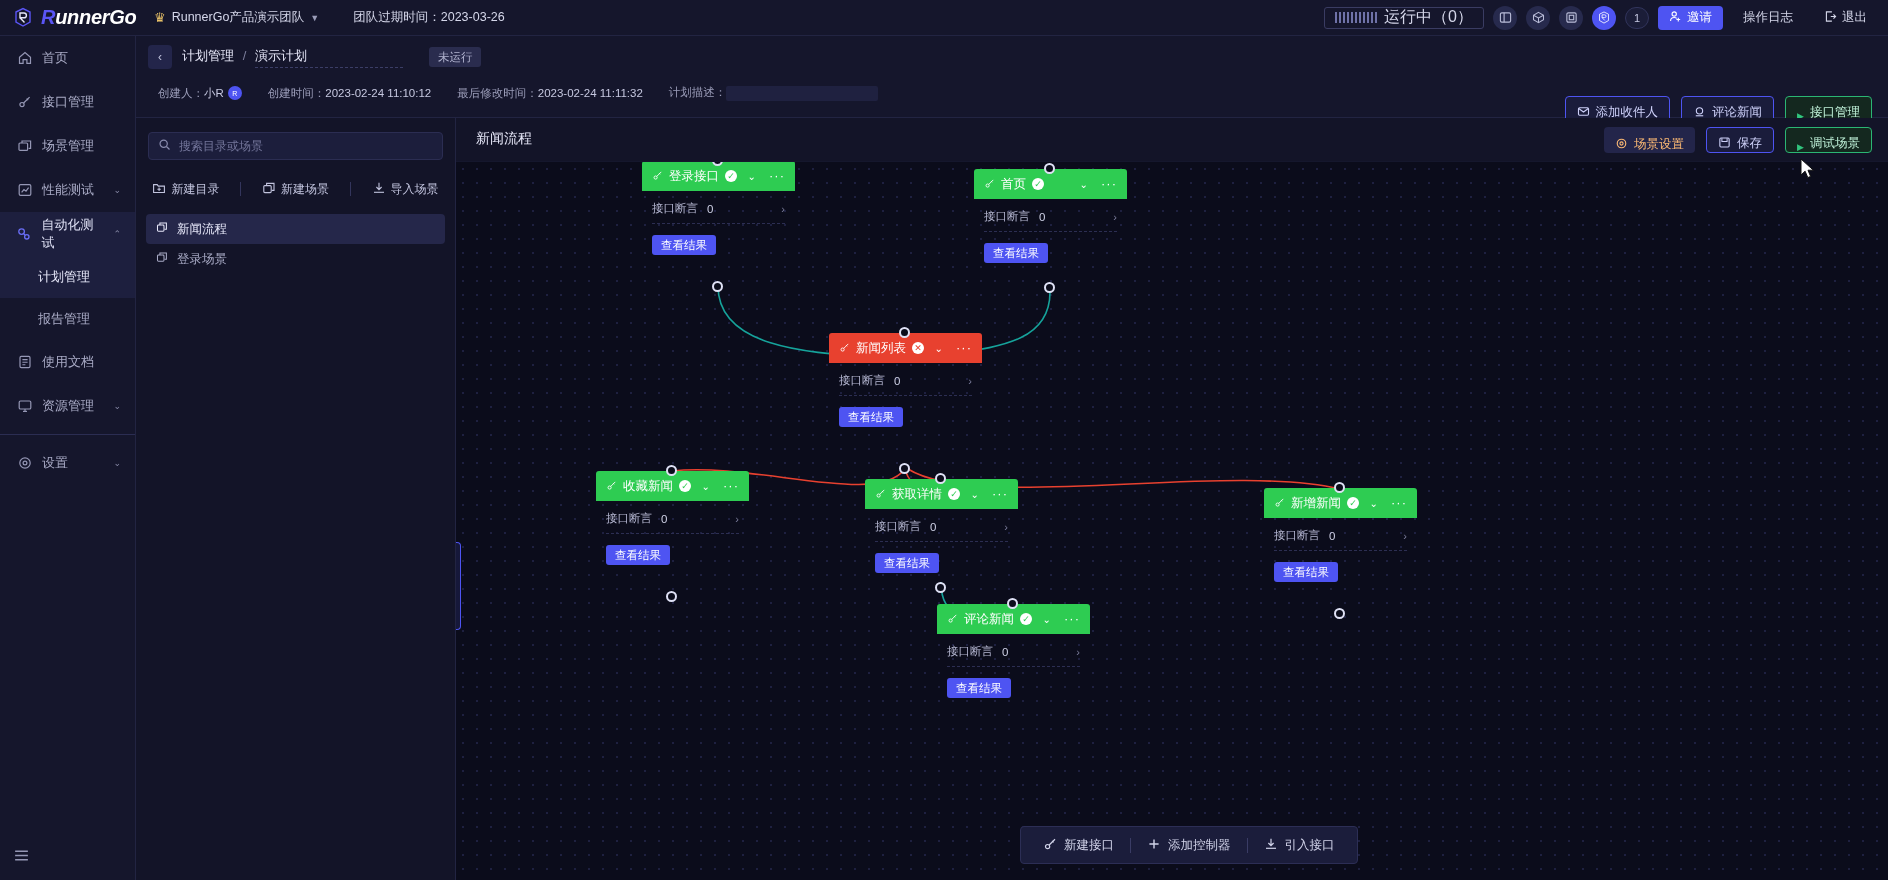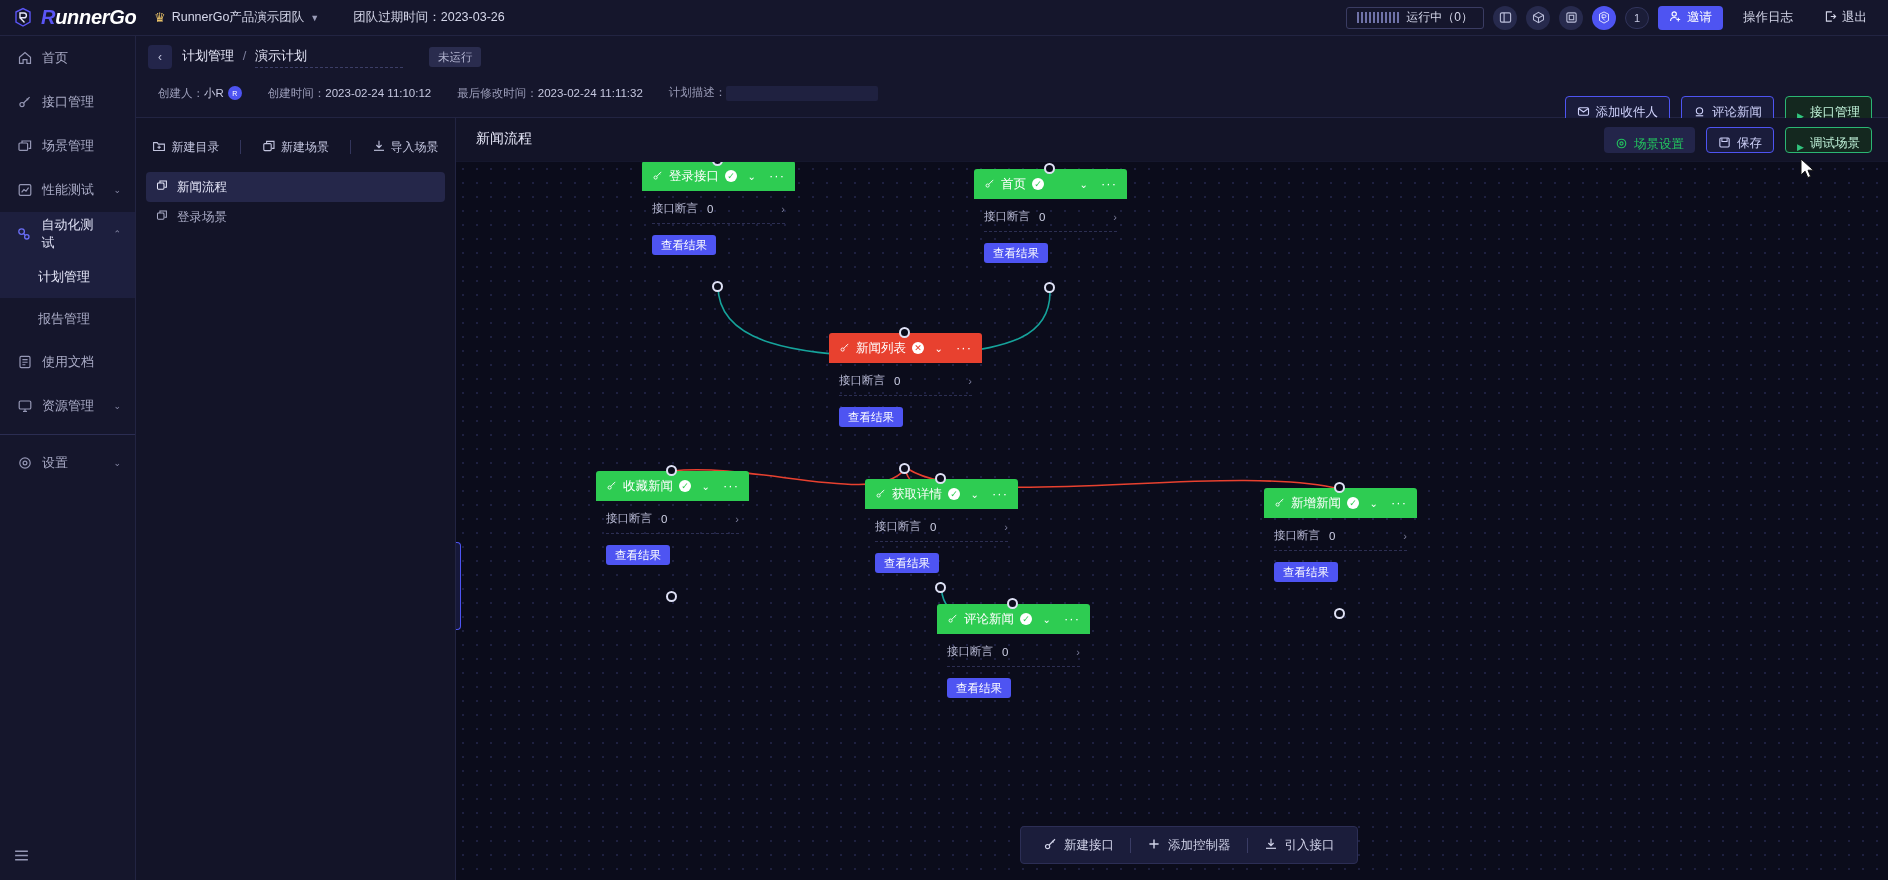--- a/index.html
+++ b/index.html
@@ -23,21 +23,21 @@
   .logo-mark svg{display:block}
   .logo-text{ font-size:20px; font-weight:bold; font-style:italic; color:#fff; letter-spacing:-0.3px;}
   .logo-text .r{ color:#5a55f5; }
   .team{ display:flex; align-items:center; gap:6px; margin-left:18px; font-size:12.5px; color:#d5d7ea;}
   .crown{ font-size:13px; color:#e8c168; }
   .caret{ font-size:9px; color:#9a9cb8; }
   .expire{ margin-left:34px; font-size:12.5px; color:#d5d7ea;}
   .top-right{ margin-left:auto; display:flex; align-items:center; gap:9px; padding-right:10px;}
   .runpill{
     display:flex;align-items:center;gap:7px; height:22px; padding:0 10px;
-    border:1px solid #3a3c62; border-radius:3px; font-size:12px; color:#d5d7ea;margin-left:17px;
+    border:1px solid #3a3c62; border-radius:3px; font-size:16px; color:#d5d7ea;margin-left:17px;
   }
   .bars{ display:flex; gap:2px; align-items:flex-end; }
   .bars i{ display:block; width:2px; height:11px; background:#6f72a8; }
   .iconbtn{
     width:24px;height:24px;border-radius:4px;background:#272a4d;
     display:flex;align-items:center;justify-content:center; color:#b9bcd8;
   }
   .iconbtn.round{ border-radius:50%; }
   .avatar-blue{
     width:24px;height:24px;border-radius:50%;background:#4e54f2;
@@ -454,20 +454,29 @@
         <span>评论新闻</span>
       </div>
       <div class="act green">
         <span class="play">▶</span>
         <span>接口管理</span>
       </div>
     </div>
   </div>
 
   <div class="scenepanel">
+    <div class="search">
+      <span>
+        <svg width="13" height="13" viewBox="0 0 14 14">
+            <circle cx="6.1" cy="6.1" r="3.9" fill="none" stroke="#8a8cae" stroke-width="1.3"></circle>
+            <path d="M9.1 9.1 L12.4 12.4" stroke="#8a8cae" stroke-width="1.3"></path>
+          </svg>
+      </span>
+      <span class="ph">搜索目录或场景</span>
+    </div>
 
     <div class="toolrow">
       <div class="tr-item">
         <span>
           <svg width="14" height="14" viewBox="0 0 14 14">
               <path d="M1.6 3.6 h3.6 l1.1 1.5 h6.1 v6.4 H1.6 Z" fill="none" stroke="currentColor" stroke-width="1.1"></path>
               <path d="M5.4 8.2 h3.4 M7.1 6.5 v3.4" stroke="currentColor" stroke-width="1.1"></path>
             </svg>
         </span>
         <span>新建目录</span>
@@ -512,21 +521,21 @@
             </svg>
         </span>
         <span>登录场景</span>
       </div>
     </div>
   </div>
 
   <div class="canvas-head">
     <div class="canvas-title">新闻流程</div>
     <div class="canvas-actions">
-      <div class="act" style="background:#23254a;color:#22c55e;">
+      <div class="act" style="background:#23254a;color:#fdba74;">
         <span>
           <svg width="13" height="13" viewBox="0 0 14 14">
               <circle cx="7" cy="7" r="4.6" fill="none" stroke="currentColor" stroke-width="1.2"></circle>
               <circle cx="7" cy="7" r="1.7" fill="none" stroke="currentColor" stroke-width="1.2"></circle>
             </svg>
         </span>
         <span>场景设置</span>
       </div>
       <div class="act blue">
         <span>

